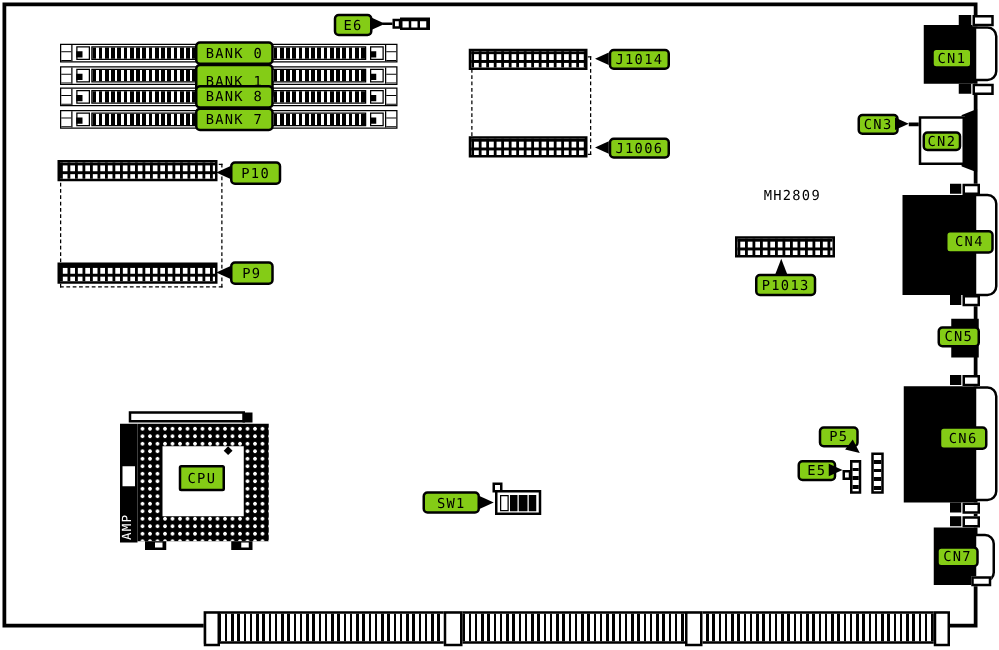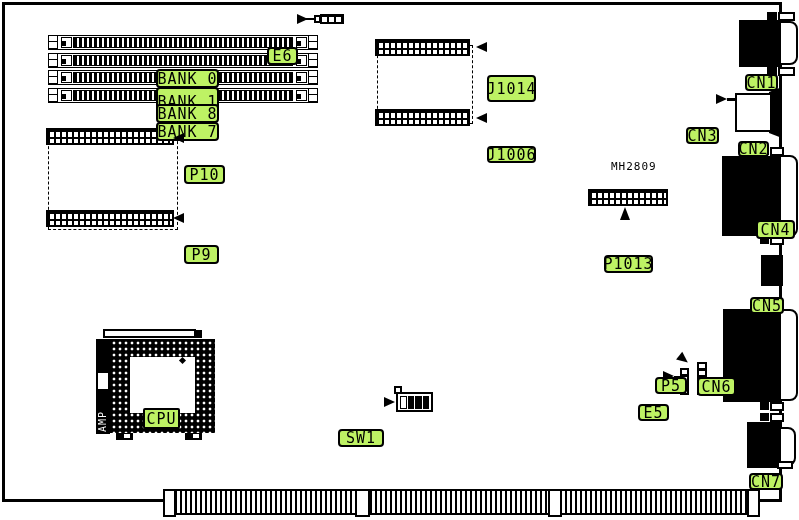--- a/index.html
+++ b/index.html
@@ -2,23 +2,23 @@
 <html><head>
 <meta charset="utf-8">
 <style>
   * { box-sizing: border-box; margin: 0; padding: 0; }
   html,body { background:#fff; }
   body { font-family:"DejaVu Sans Mono", monospace; color:#000; }
   #root { position:relative; width:799px; height:520px; background:#fff; overflow:hidden; }
 
   .board { position:absolute; left:2px; top:2px; width:780px; height:500px; border:3px solid #000; background:#fff; z-index:0; }
 
-  .lbl { position:absolute; background:#bef264; border:2px solid #000; border-radius:4px;
+  .lbl { position:absolute; background:#84cc16; border:2px solid #000; border-radius:4px;
          display:flex; align-items:center; justify-content:center;
-         font-size:15px; letter-spacing:1px; white-space:nowrap; z-index:6;margin-top:36px; }
+         font-size:11px; letter-spacing:1px; white-space:nowrap; z-index:6; }
   .txt { position:absolute; font-size:11px; letter-spacing:1px; z-index:5; }
 
   .tail-r { position:absolute; width:0; height:0; border-top:5px solid transparent;
             border-bottom:5px solid transparent; border-left:11px solid #000; z-index:7; }
   .tail-l { position:absolute; width:0; height:0; border-top:5px solid transparent;
             border-bottom:5px solid transparent; border-right:11px solid #000; z-index:7; }
   .tail-u { position:absolute; width:0; height:0; border-left:5px solid transparent;
             border-right:5px solid transparent; border-bottom:13px solid #000; z-index:7; }
 
   .blk { position:absolute; background:#000; z-index:3; }
@@ -123,33 +123,33 @@
   <div class="hjump" style="left:320px; top:14px; width:24px; height:10px">
     <span></span>
       <span></span>
       <span></span>
   </div>
 
   <div class="dash" style="left:377px; top:45px; width:96px; height:79px"></div>
   <div class="hdr" style="left:375px; top:39px; width:95px; height:17px"></div>
   <div class="hdr" style="left:375px; top:109px; width:95px; height:17px"></div>
   <div class="tail-l" style="left:476px; top:42px"></div>
-  <div class="lbl" style="left:487px; top:39px; width:49px; height:27px">J1014</div>
+  <div class="lbl" style="left:487px; top:39px; width:49px; height:17px">J1014</div>
   <div class="tail-l" style="left:476px; top:113px"></div>
   <div class="lbl" style="left:487px; top:110px; width:49px; height:17px">J1006</div>
 
   <div class="dash" style="left:48px; top:131px; width:130px; height:99px"></div>
   <div class="hdr" style="left:46px; top:128px; width:128px; height:17px"></div>
   <div class="hdr" style="left:46px; top:210px; width:128px; height:17px"></div>
   <div class="tail-l" style="left:173px; top:133px"></div>
   <div class="lbl" style="left:184px; top:129px; width:41px; height:19px">P10</div>
   <div class="tail-l" style="left:173px; top:213px"></div>
   <div class="lbl" style="left:184px; top:209px; width:35px; height:19px">P9</div>
 
-  <div class="txt" style="left:611px; top:160px">MH2809</div>
+  <div class="txt" style="left:611px; top:150px">MH2809</div>
   <div class="hdr" style="left:588px; top:189px; width:80px; height:17px"></div>
   <div class="tail-u" style="left:620px; top:207px"></div>
   <div class="lbl" style="left:604px; top:219px; width:49px; height:18px">P1013</div>
 
   <div class="wht" style="left:103px; top:329px; width:93px; height:9px; z-index:2"></div>
   <div class="blk" style="left:194px; top:330px; width:8px; height:8px"></div>
   <div class="ampbar">
     <div class="amp-notch"></div>
     <div class="amp-text">AMP</div>
   </div>
@@ -201,21 +201,21 @@
   <div class="blk" style="left:760px; top:236px; width:9px; height:8px"></div>
   <div class="wht" style="left:770px; top:236px; width:14px; height:9px"></div>
 
   <div class="blk" style="left:761px; top:255px; width:22px; height:31px"></div>
   <div class="lbl" style="left:750px; top:261px; width:34px; height:17px">CN5</div>
 
   <div class="blk" style="left:760px; top:300px; width:9px; height:8px"></div>
   <div class="wht" style="left:770px; top:300px; width:14px; height:9px"></div>
   <div class="bracket" style="left:779px; top:309px; width:19px; height:92px"></div>
   <div class="blk" style="left:723px; top:309px; width:57px; height:93px"></div>
-  <div class="lbl" style="left:697px; top:341px; width:39px; height:19px">CN6</div>
+  <div class="lbl" style="left:751px; top:341px; width:39px; height:19px">CN6</div>
   <div class="blk" style="left:760px; top:402px; width:9px; height:8px"></div>
   <div class="wht" style="left:770px; top:402px; width:14px; height:9px"></div>
 
   <div class="blk" style="left:760px; top:413px; width:9px; height:8px"></div>
   <div class="wht" style="left:770px; top:413px; width:14px; height:9px"></div>
   <div class="bracket" style="left:779px; top:427px; width:17px; height:39px"></div>
   <div class="blk" style="left:747px; top:422px; width:33px; height:46px"></div>
   <div class="lbl" style="left:749px; top:437px; width:34px; height:17px">CN7</div>
   <div class="blk" style="left:748px; top:460px; width:30px; height:6px"></div>
   <div class="wht" style="left:777px; top:461px; width:16px; height:8px"></div>

